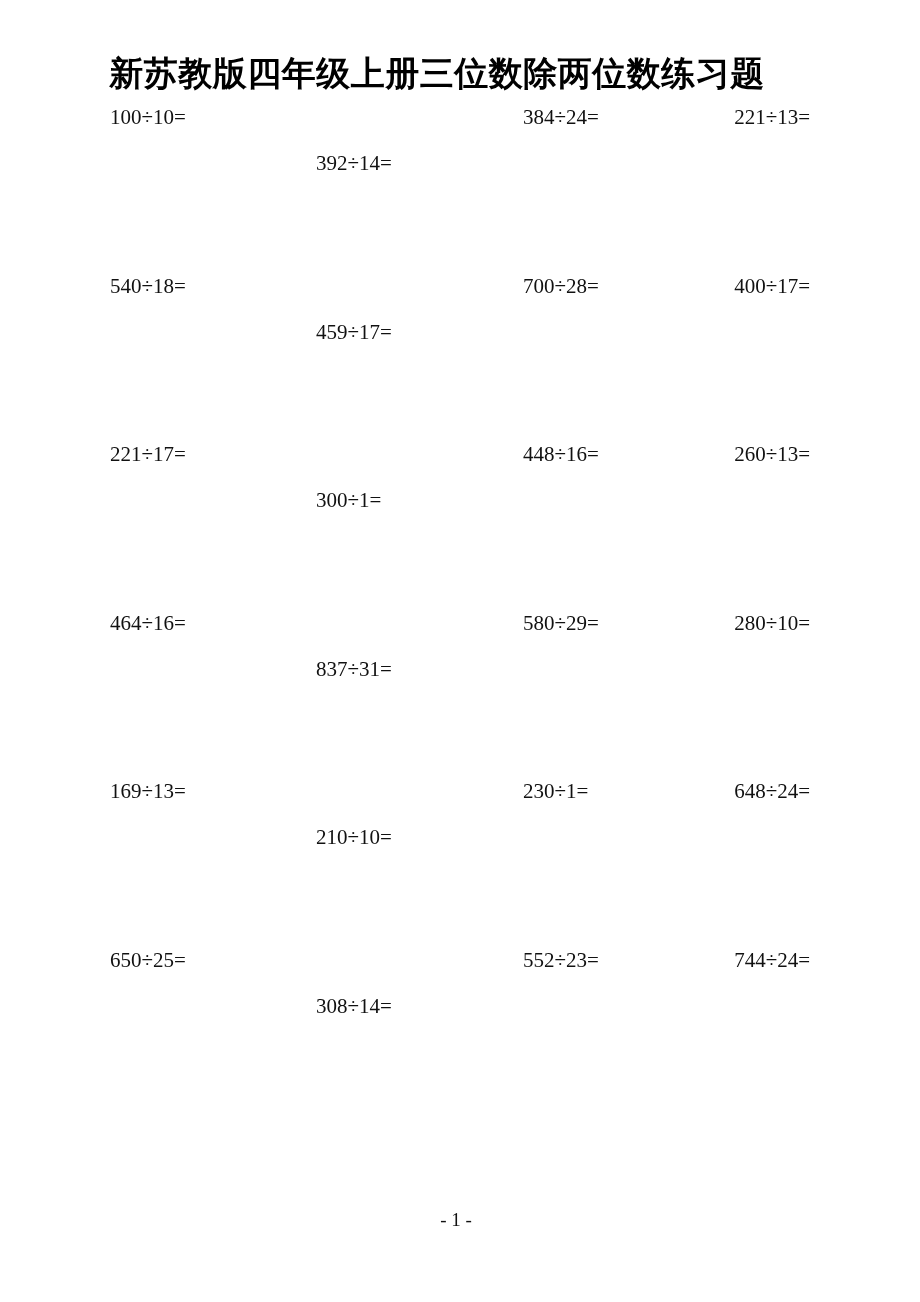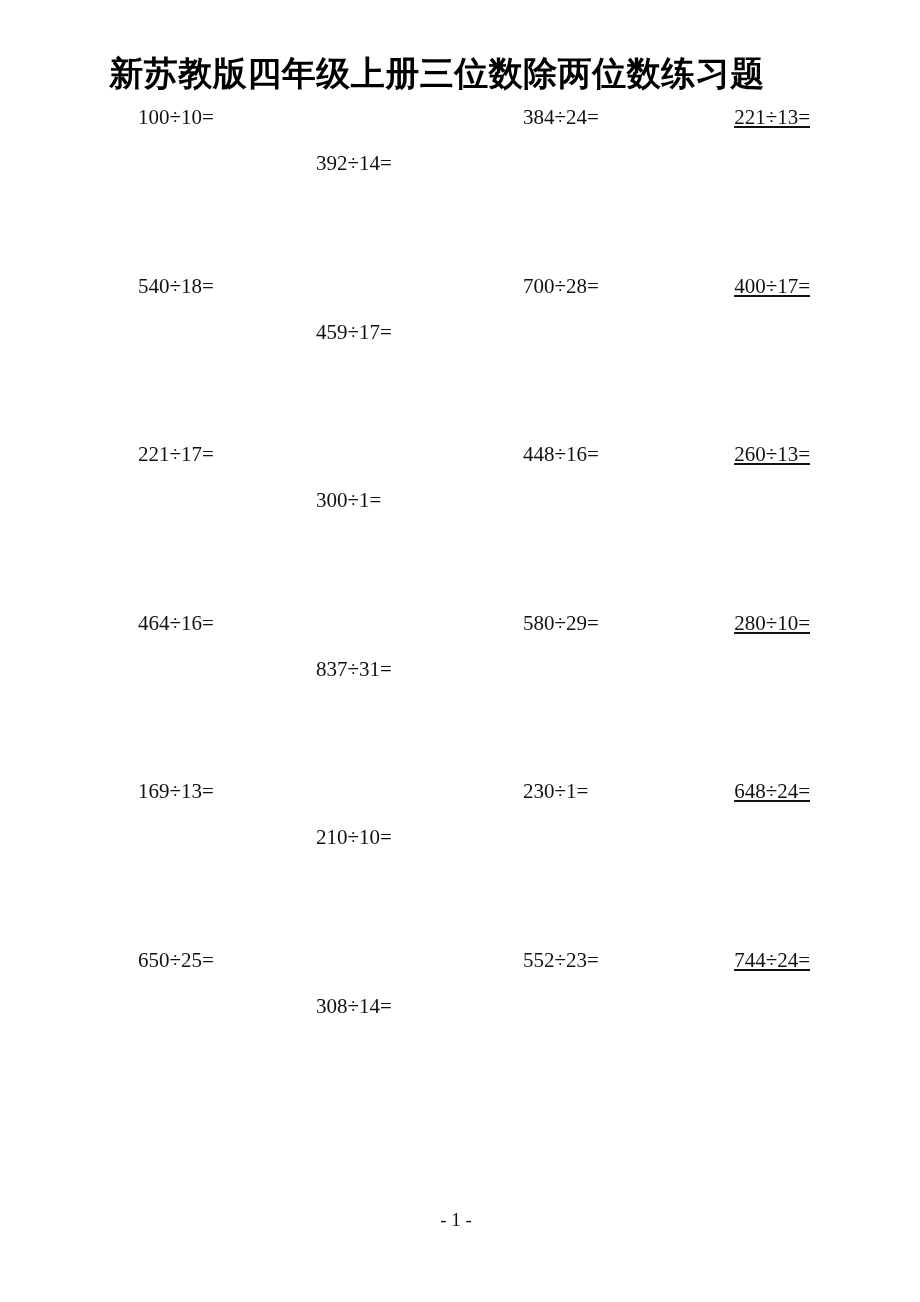--- a/index.html
+++ b/index.html
@@ -56,28 +56,27 @@
   .problem-cell {
     position: absolute;
     top: 8px;
     font-family: "Liberation Serif", "DejaVu Serif", serif;
     font-size: 21px;
     line-height: 26px;
     white-space: nowrap;
     color: #111111;
   }
 
-  .problem-cell.col-1 { left: 110px; margin-left: 28px; }
+  .problem-cell.col-1 { left: 110px; }
   .problem-cell.col-2 { left: 316px; margin-top: 46px; }
   .problem-cell.col-3 { left: 523px; }
   .problem-cell.col-4 {
     left: auto;
     right: 110px;
     text-align: right;
-    text-decoration: underline;
   }
 
   
   #page-footer {
     position: absolute;
     left: 0;
     right: 0;
     top: 1208px;
     text-align: center;
     font-family: "Liberation Serif", "DejaVu Serif", serif;

